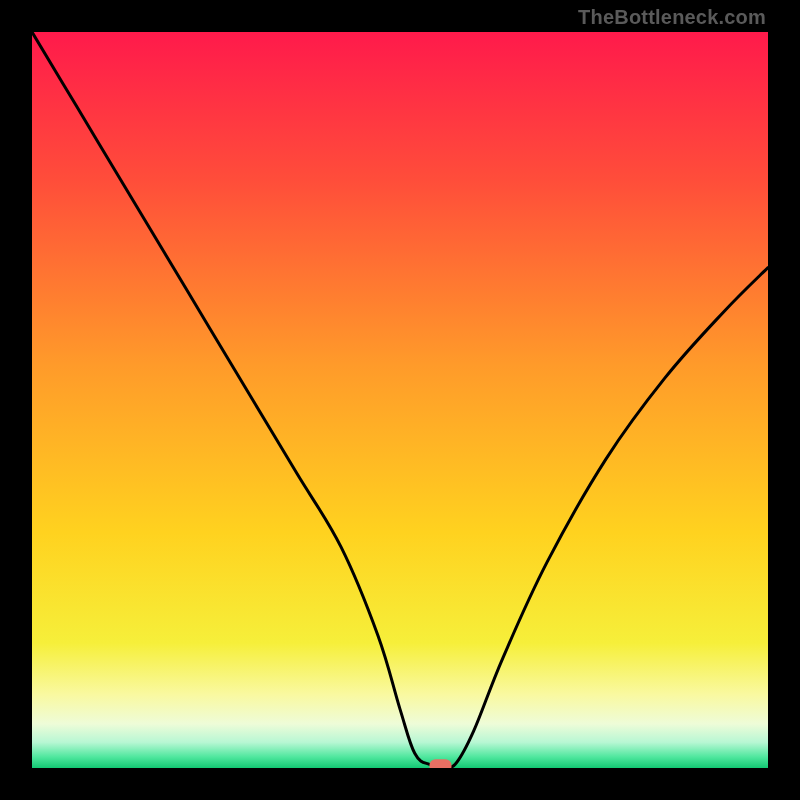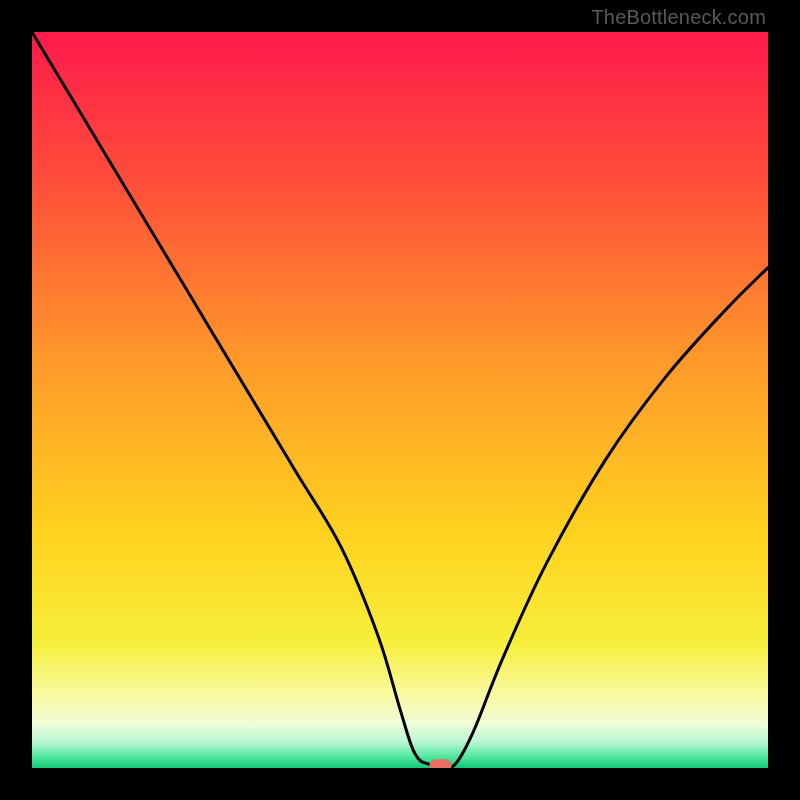--- a/index.html
+++ b/index.html
@@ -22,21 +22,21 @@
     top: 32px;
     width: 736px;
     height: 736px;
   }
   .watermark {
     position: absolute;
     top: 6px;
     right: 34px;
     font-family: Arial, Helvetica, sans-serif;
     font-size: 20px;
-    font-weight: 400;
+    font-weight: 700;
     color: #5a5a5a;
     letter-spacing: 0.2px;
   }
   svg { display: block; }
 </style>
 </head>
 <body>
 
 <div class="frame">
 

